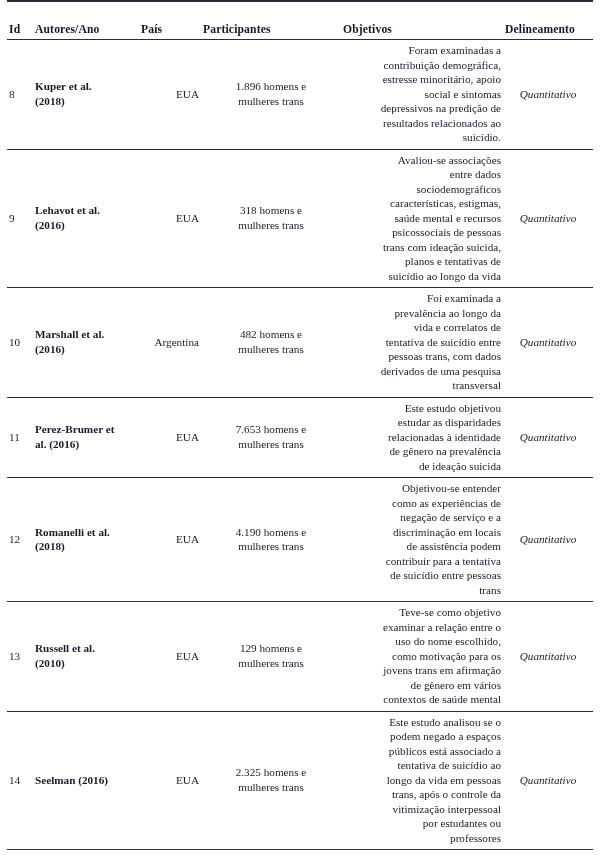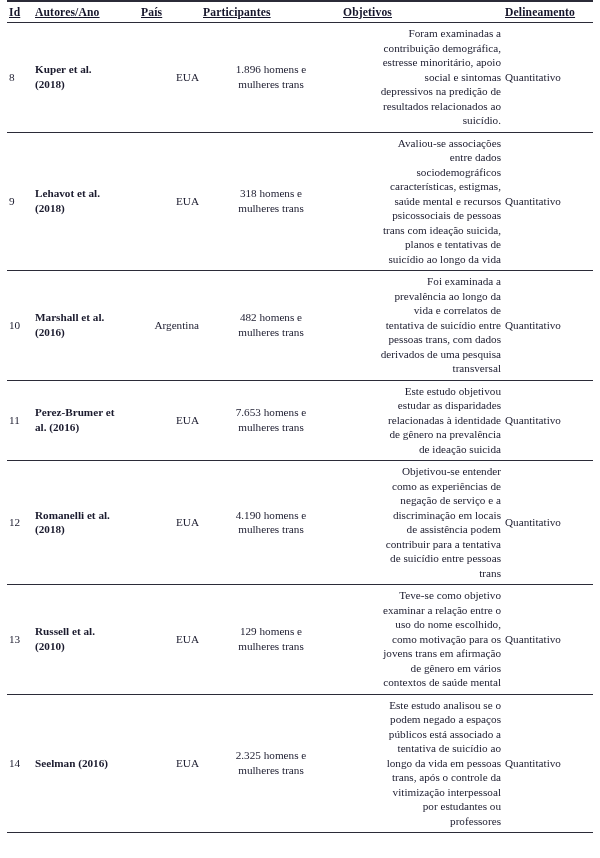--- a/index.html
+++ b/index.html
@@ -26,27 +26,26 @@
     margin: 0 7px;
     border-collapse: collapse;
     table-layout: fixed;
     font-size: 11.2px;
     line-height: 1.30;
   }
   table.study-table thead th {
     font-weight: bold;
     text-align: left;
     vertical-align: bottom;
-    padding: 3px 2px 2px 2px;
+    padding: 20px 2px 2px 2px;
     font-size: 11.6px;
     letter-spacing: 0.15px;
     border-top: 2.2px solid #2b2b38;
     border-bottom: 1.1px solid #2b2b38;
     color: #15152b;
-    text-decoration: underline;
   }
   table.study-table tbody td {
     vertical-align: middle;
     padding: 3px 2px 4px 2px;
     border-bottom: 1.1px solid #2b2b38;
     color: #1b1b2e;
   }
   table.study-table tbody tr:last-child td {
     border-bottom: 1.3px solid #2b2b38;
   }
@@ -56,21 +55,21 @@
   .col-pais      { width: 62px;  }
   .col-part      { width: 140px; }
   .col-obj       { width: 162px; }
   .col-delin     { width: 90px;  }
 
   td.cell-id        { text-align: left;   padding-left: 7px; }
   td.cell-autores   { text-align: left;   padding-left: 6px; font-weight: bold; }
   td.cell-pais      { text-align: right;   padding-left: 4px; }
   td.cell-part      { text-align: center; }
   td.cell-obj       { text-align: right;   vertical-align: top; padding-top: 3px; padding-left: 4px; margin-left: 27px; }
-  td.cell-delin     { text-align: left;   padding-left: 6px; }
+  td.cell-delin     { text-align: center;   padding-left: 6px; font-style: italic; }
 
   th.h-id      { padding-left: 7px; }
   th.h-autores { padding-left: 6px; }
   th.h-pais    { padding-left: 4px; }
   th.h-part    { padding-left: 14px; }
   th.h-obj     { padding-left: 4px; }
   th.h-delin   { padding-left: 6px; }
 
   .obj-text {
     display: block;
@@ -131,21 +130,21 @@
 depressivos na predição de
 resultados relacionados ao
 suicídio.</span>
           </td>
         <td class="cell-delin">Quantitativo</td>
       </tr>
       <tr>
         <td class="cell-id">9</td>
         <td class="cell-autores">
             <span class="aut-text">Lehavot et al.
-(2018)</span>
+(2016)</span>
           </td>
         <td class="cell-pais">EUA</td>
         <td class="cell-part">
             <span class="part-text">318 homens e
 mulheres trans</span>
           </td>
         <td class="cell-obj">
             <span class="obj-text">Avaliou-se associações
 entre dados
 sociodemográficos

